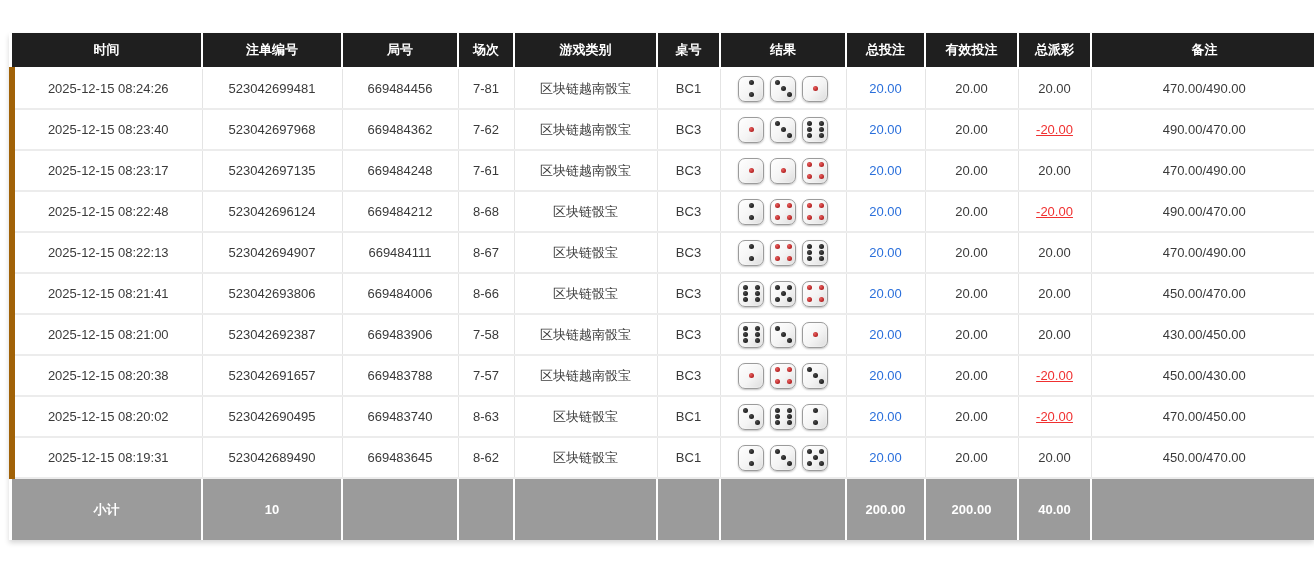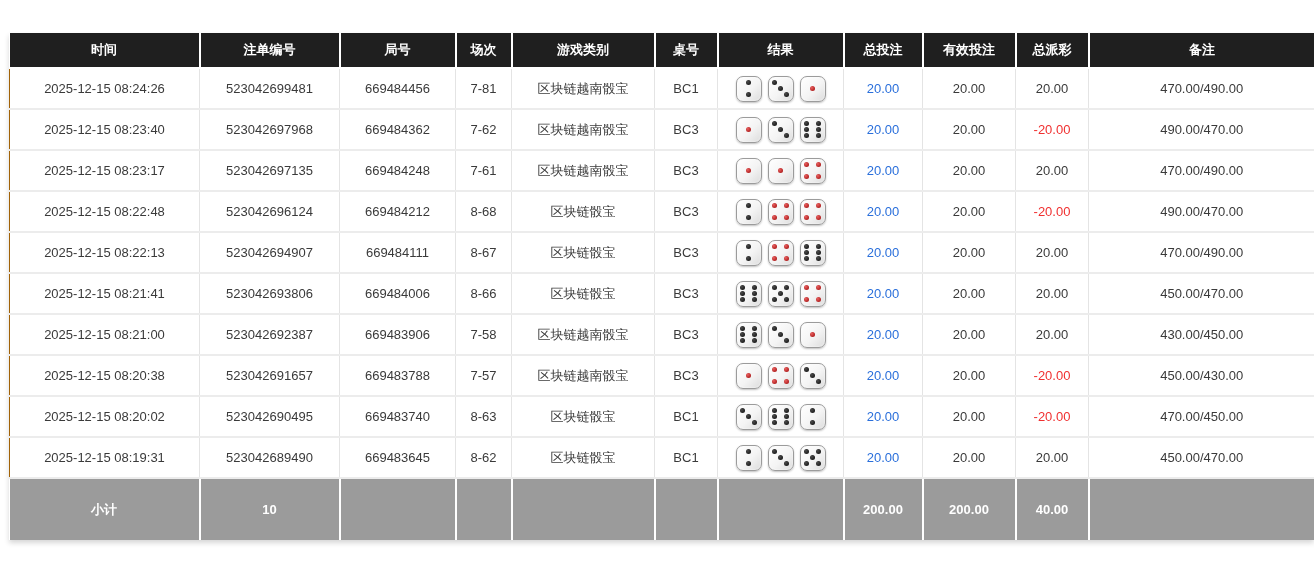--- a/index.html
+++ b/index.html
@@ -42,27 +42,27 @@
     background: #ffffff;
     color: #3a3a3a;
     text-align: center;
     height: 39px;
     border-right: 1px solid #e4e4e4;
     border-bottom: 2px solid #ececec;
     padding: 0 2px;
     white-space: nowrap;
     overflow: hidden;
   }
-  tbody td:first-child { border-left: 1px solid #a16207; border-radius: 20px; }
+  tbody td:first-child { border-left: 6px solid #a16207; border-radius: 20px; }
   tbody td:last-child { border-right: none; }
   .bet-link {
     color: var(--accent-blue, #2a6fdb);
     cursor: pointer;
   }
-  td.neg { color: var(--negative-red, #f03030); }
+  td.neg { color: var(--negative-red, #f03030); text-decoration: underline; }
   
   tfoot td {
     background: var(--footer-bg, #9b9b9b);
     color: #ffffff;
     font-weight: bold;
     text-align: center;
     height: 33px;
     border-right: 2px solid #ffffff;
     border-bottom: 3px solid #ffffff;
     padding: 14px 2px;

